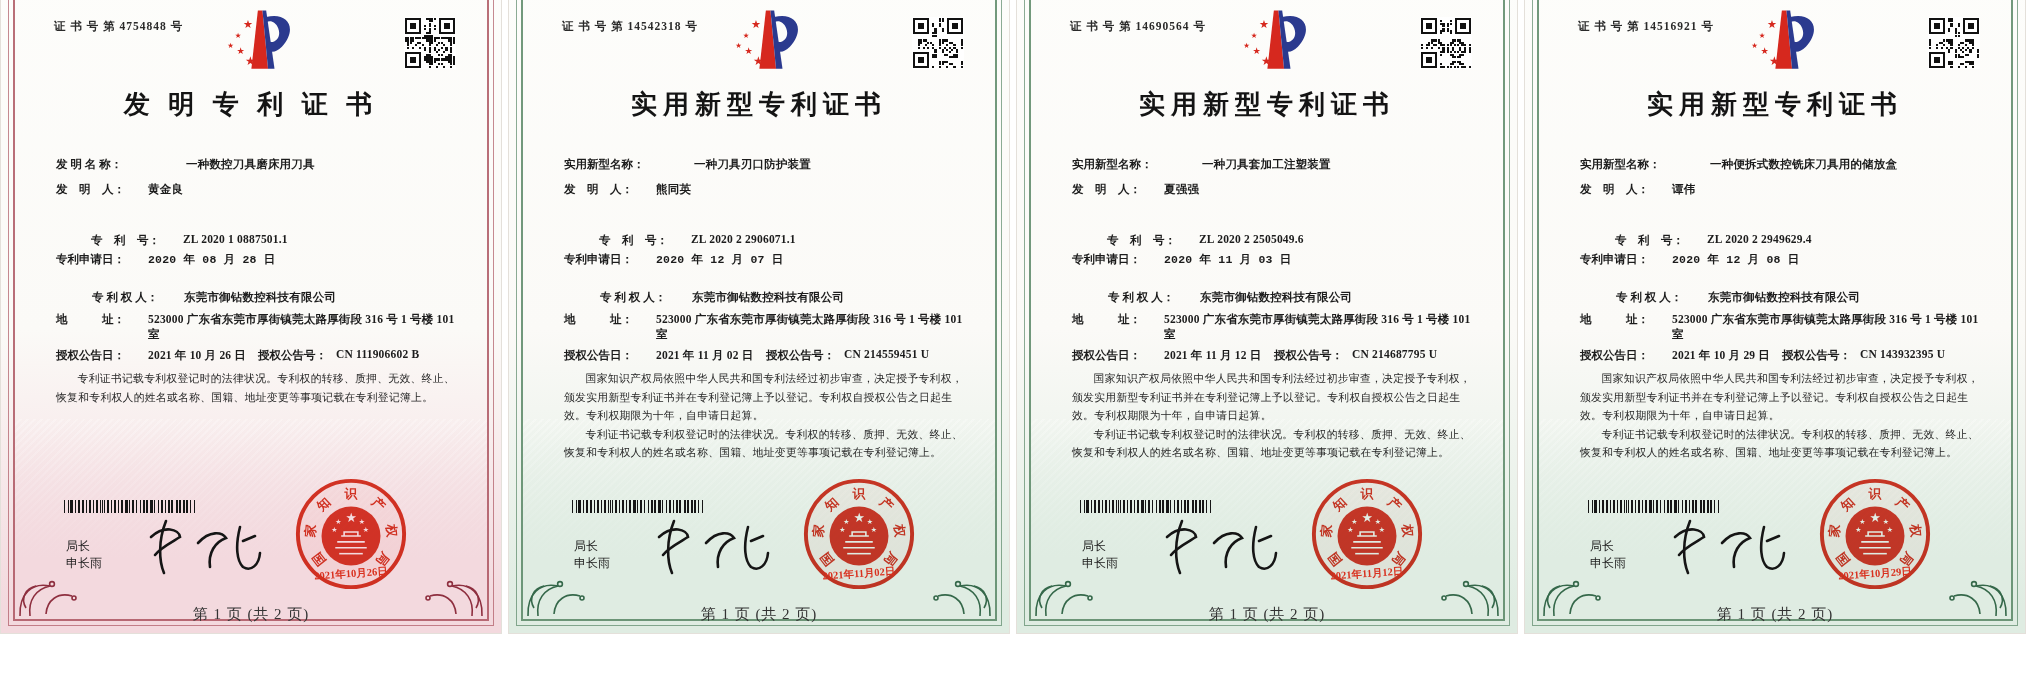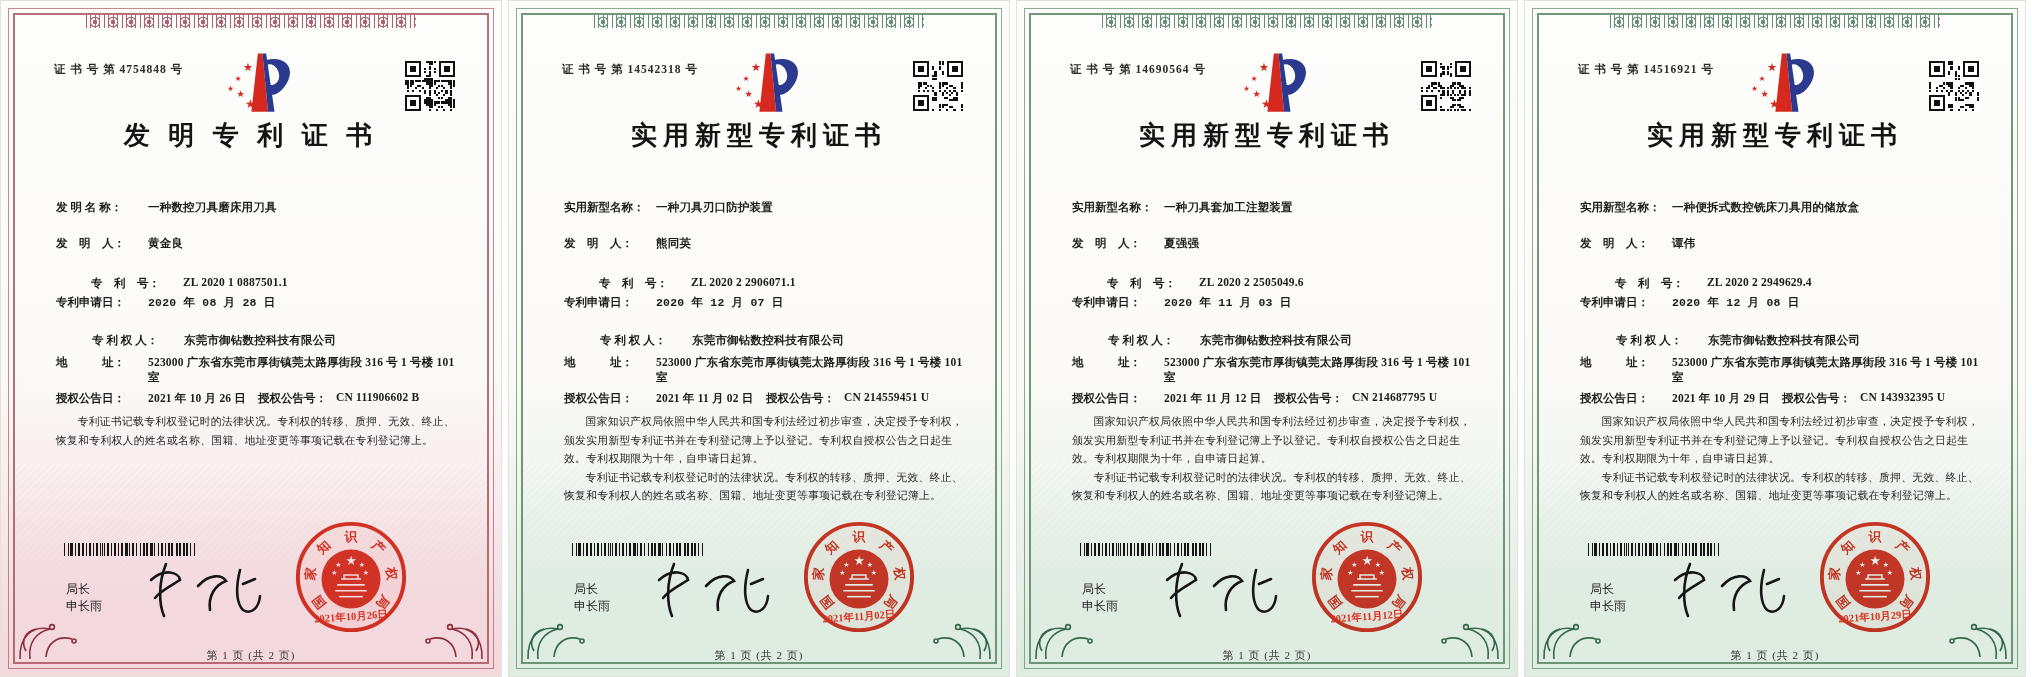--- a/index.html
+++ b/index.html
@@ -1,63 +1,63 @@
 <!DOCTYPE html>
 <html><head>
 <meta charset="utf-8">
 <style>
   html,body{margin:0;padding:0;background:#ffffff;}
   body{width:2032px;height:677px;overflow:hidden;
        font-family:"Liberation Serif","DejaVu Serif",serif;}
-  #strip{display:flex;gap:6px;width:2032px;height:591px;}
+  #strip{display:flex;gap:6px;width:2032px;height:591px;align-items:center;}
   .cert{position:relative;width:502px;height:677px;flex:0 0 auto;
         background:linear-gradient(180deg,#fdfdfb 0%,#fbfaf7 55%,var(--tint) 96%);
         box-shadow:inset 0 0 0 1px #e4e0da;}
   .frame-outer{position:absolute;inset:8px;border:1px solid var(--frame);opacity:.65;}
   .frame-inner{position:absolute;inset:13px;border:2px solid var(--frame);opacity:.8;}
   .tintwash{position:absolute;left:15px;right:15px;bottom:15px;height:200px;
         background:linear-gradient(180deg,rgba(255,255,255,0) 0%,var(--tint) 70%),
         repeating-linear-gradient(-45deg,rgba(255,255,255,.28) 0 2px,rgba(255,255,255,0) 2px 5px);}
   .band{position:absolute;top:15px;left:86px;right:86px;height:13px;opacity:.75;
         background:
           radial-gradient(circle 5px at 9px 7px,var(--band) 2px,transparent 2.6px),
           radial-gradient(circle 7px at 9px 7px,transparent 4px,var(--band) 4.4px,var(--band) 5px,transparent 5.6px),
           repeating-linear-gradient(90deg,var(--band) 0 .8px,transparent .8px 4.5px);
         background-size:18px 13px,18px 13px,auto;}
   .certno{position:absolute;left:54px;top:62px;font-size:11.5px;font-weight:700;
         letter-spacing:1px;color:#2a2a2a;}
   .logo{position:absolute;left:219px;top:50px;width:74px;height:70px;}
   .qr{position:absolute;left:404px;top:60px;width:52px;height:52px;}
-  .title{position:absolute;left:0;right:0;top:118px;text-align:center;
+  .title{position:absolute;left:0;right:0;top:130px;text-align:center;
         font-size:26px;font-weight:700;letter-spacing:6px;color:#141414;}
   .row{position:absolute;left:56px;right:40px;font-size:11.5px;color:#1c1c1c;
         display:flex;align-items:flex-start;}
   .row .lbl{flex:0 0 92px;font-weight:700;white-space:pre;}
   .row .val{font-weight:700;letter-spacing:.2px;}
-  .r-name{top:200px;} .r-inv{top:236px;} .r-pat{top:276px;margin-left:35px;} .r-app{top:295px;font-family:Liberation Mono, monospace;}
+  .r-name{top:200px;gap:38px;} .r-inv{top:225px;} .r-pat{top:276px;margin-left:35px;} .r-app{top:295px;font-family:Liberation Mono, monospace;}
   .r-pte{top:333px;margin-left:36px;} .r-addr{top:355px;} .r-gd{top:391px;right:250px;}
   .r-gn{top:391px;left:258px;right:30px;}
   .r-gn .lbl{flex:0 0 78px;}
   .paras{position:absolute;left:56px;right:44px;top:412px;font-size:10.8px;
         line-height:1.72;color:#262626;font-weight:500;}
   .paras p{margin:0;text-indent:2em;letter-spacing:.3px;}
   .barcode{position:absolute;left:64px;top:543px;width:132px;height:13px;
         background:
          repeating-linear-gradient(90deg,#161616 0 1.5px,transparent 1.5px 3.6px),
          repeating-linear-gradient(90deg,#161616 0 .8px,transparent .8px 6.3px);}
   .director{position:absolute;left:66px;top:581px;font-size:12px;color:#1c1c1c;
         line-height:17px;font-family:"Liberation Sans","DejaVu Sans",sans-serif;}
   .sig{position:absolute;left:142px;top:552px;width:136px;height:70px;}
   .seal{position:absolute;left:292px;top:518px;width:118px;height:118px;
         mix-blend-mode:multiply;opacity:.96;}
   .ring-ch{font-size:13px;font-weight:700;fill:#d9301e;}
   .seal-date{position:absolute;left:288px;top:610px;width:126px;text-align:center;
         font-size:10.5px;font-weight:700;color:#d9301e;transform:rotate(-4deg);}
   .footer{position:absolute;left:0;right:0;top:648px;text-align:center;
-        font-size:11px;letter-spacing:1px;color:#333;}
+        font-size:15px;letter-spacing:1px;color:#333;}
   .corner{position:absolute;bottom:16px;width:66px;height:58px;}
   .corner.left{left:16px;} .corner.right{right:16px;transform:scaleX(-1);}
   .star{font-family:"DejaVu Sans",sans-serif;}
 </style>
 </head>
 <body>
 
 <div id="strip">
   <div class="cert" style="--frame: #a84b58; --band: #8e2f3f; --tint: #f3d9de;">
     <div class="frame-outer"></div>

